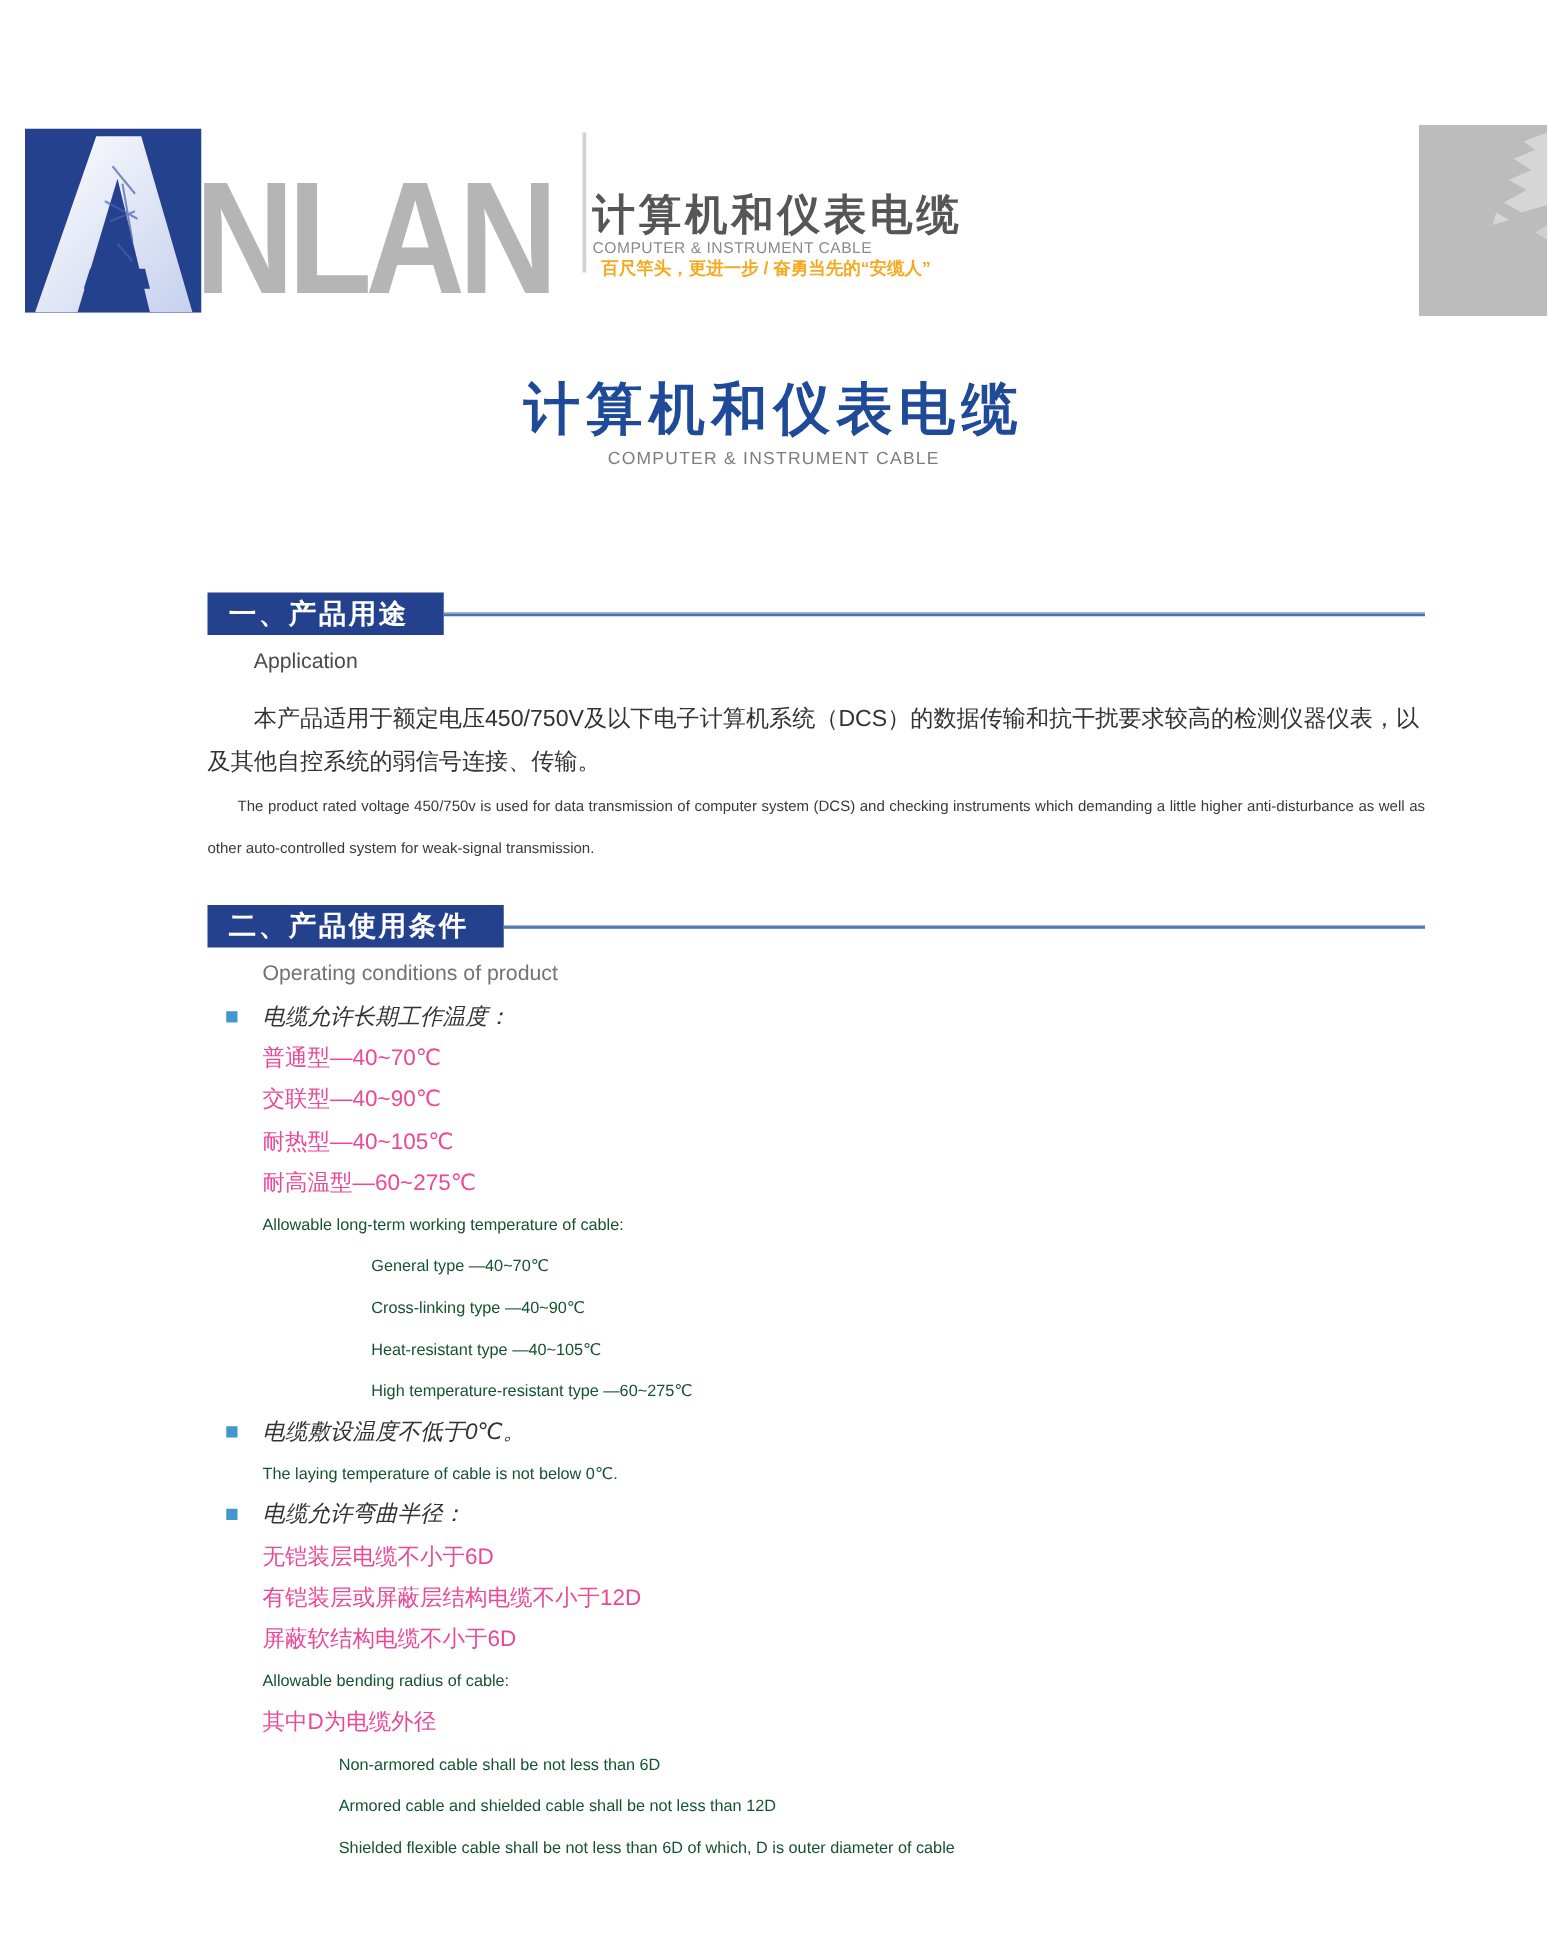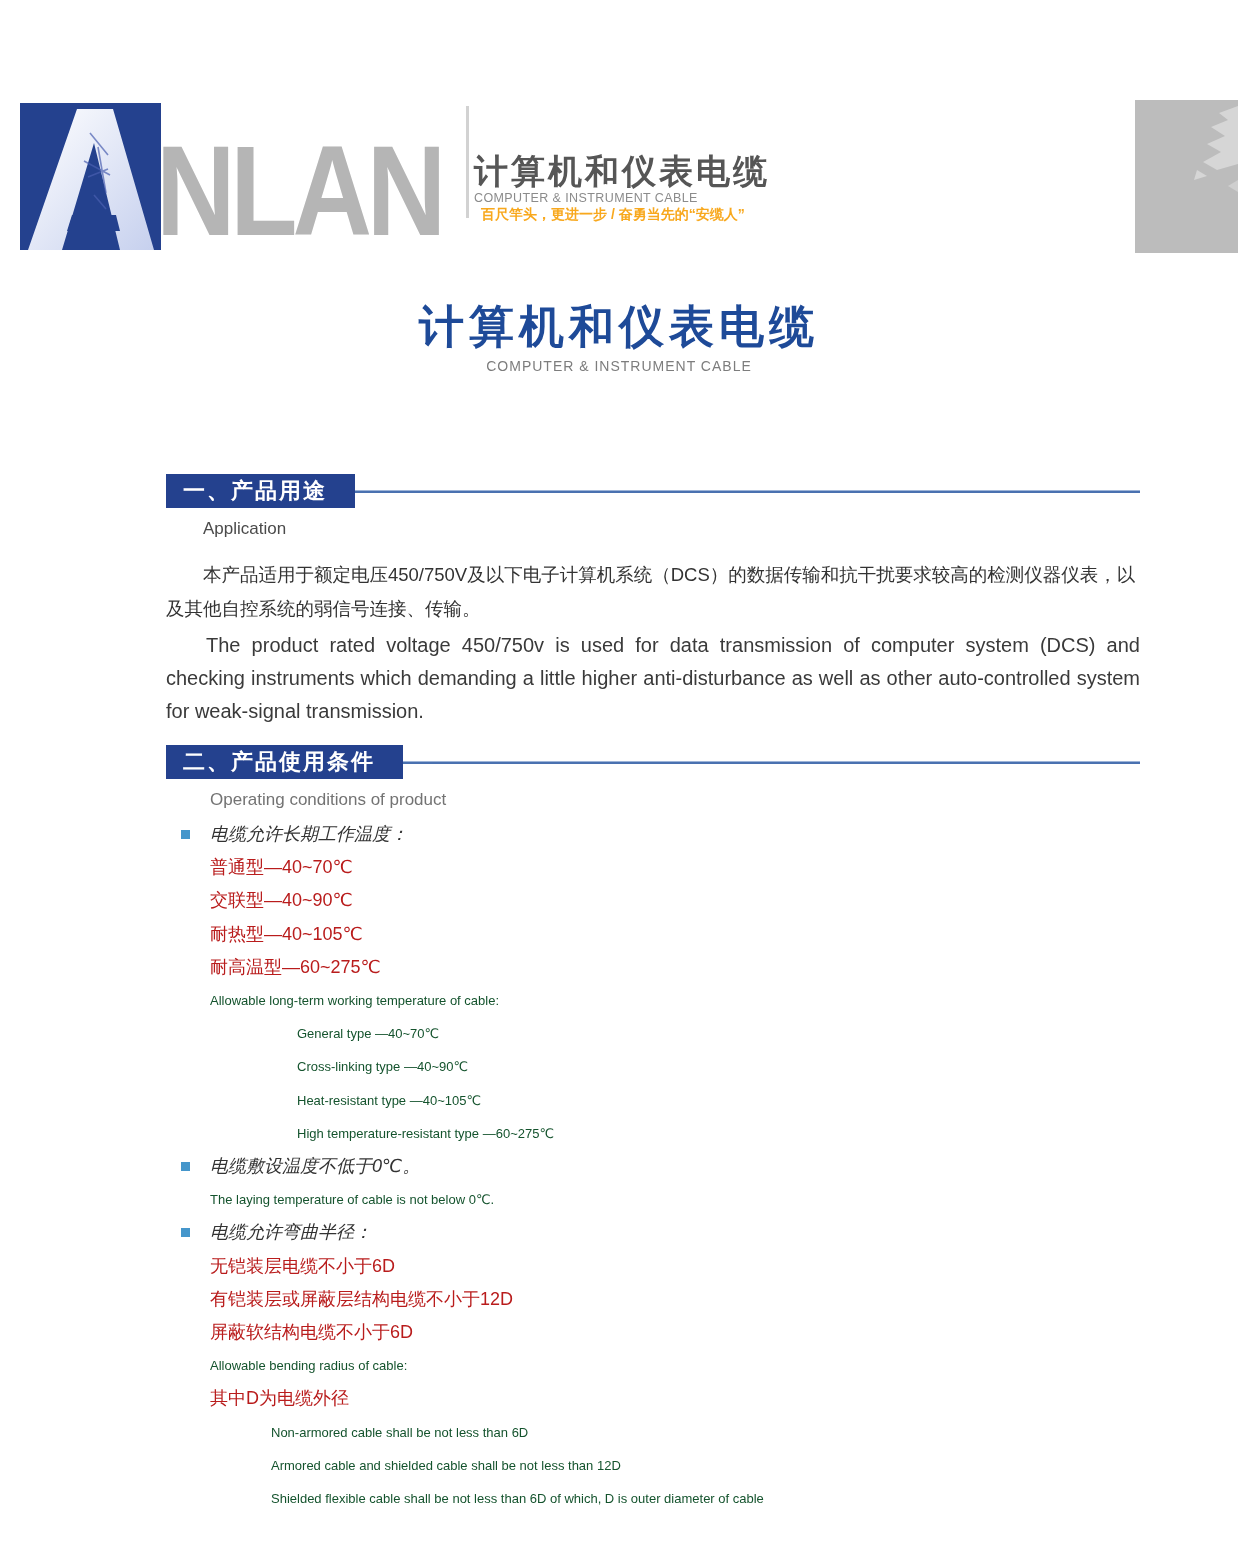--- a/index.html
+++ b/index.html
@@ -23,23 +23,23 @@
 
   
   .content{position:absolute;left:166px;top:474px;width:974px;}
   .sec-head{display:flex;align-items:center;height:34px;}
   .sec-box{background:#24418e;color:#ffffff;font-size:22px;font-weight:bold;letter-spacing:2px;
            height:34px;line-height:33px;padding:0 28px 0 17px;white-space:nowrap;}
   .sec-line{flex:1;height:2px;background:#4a71b0;border-top:1px solid #9db4d8;}
   .sub-en{margin-top:9px;padding-left:37px;font-size:17px;color:#4a4a4a;line-height:24px;}
   .sub-en2{margin-top:8px;padding-left:44px;font-size:17px;color:#737373;line-height:26px;}
   .p-cn{margin:17px 0 0;font-size:18.5px;line-height:34px;color:#333333;text-indent:2em;}
-  .p-en{margin:3px 0 12px;font-size:20px;line-height:33px;color:#3a3a3a;text-align:justify;text-indent:2em;}
+  .p-en{margin:3px 0 12px;font-size:12px;line-height:33px;color:#3a3a3a;text-align:justify;text-indent:2em;}
   .rows{margin-top:5px;}
-  .lrow{position:relative;padding-left:44px;font-size:18px;line-height:33.2px;min-height:33.2px;color:#b91c1c;white-space:nowrap;}
+  .lrow{position:relative;padding-left:44px;font-size:18px;line-height:33.2px;min-height:33.2px;color:#ec4899;white-space:nowrap;}
   .lrow.en{font-size:13px;color:#14532d;}
   .brow{position:relative;padding-left:44px;font-size:18px;line-height:33.2px;min-height:33.2px;color:#333333;white-space:nowrap;font-style:italic;}
   .brow .sq{position:absolute;left:15px;top:12px;width:9px;height:9px;background:#4596cb;}
   .ind-a{padding-left:131px;}
   .ind-b{padding-left:105px;}
 </style>
 </head>
 <body>
 
 <div class="page">
@@ -80,21 +80,21 @@
   <div class="content">
 
     <div class="sec-head">
       <div class="sec-box">一、产品用途</div>
       <div class="sec-line"></div>
     </div>
     <div class="sub-en">Application</div>
     <p class="p-cn">本产品适用于额定电压450/750V及以下电子计算机系统（DCS）的数据传输和抗干扰要求较高的检测仪器仪表，以及其他自控系统的弱信号连接、传输。</p>
     <p class="p-en">The product rated voltage 450/750v is used for data transmission of computer system (DCS) and checking instruments which demanding a little higher anti-disturbance as well as other auto-controlled system for weak-signal transmission.</p>
 
-    <div class="sec-head" style="margin-top:17px;">
+    <div class="sec-head" style="margin-top:29px;">
       <div class="sec-box">二、产品使用条件</div>
       <div class="sec-line"></div>
     </div>
     <div class="sub-en2">Operating conditions of product</div>
 
     <div class="rows">
       <div class="brow"><span class="sq"></span><span>电缆允许长期工作温度：</span></div>
       <div class="lrow">普通型—40~70℃</div>
       <div class="lrow">交联型—40~90℃</div>
       <div class="lrow">耐热型—40~105℃</div>

